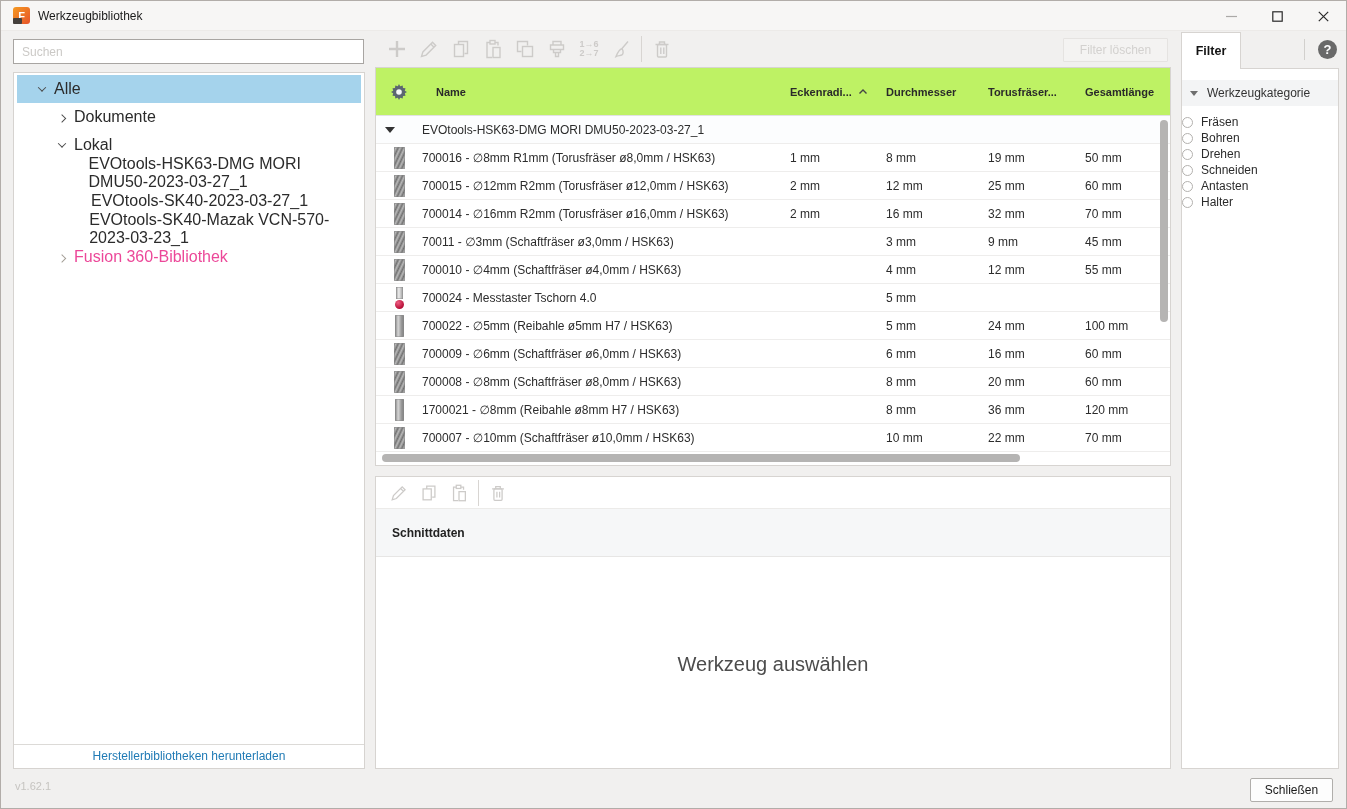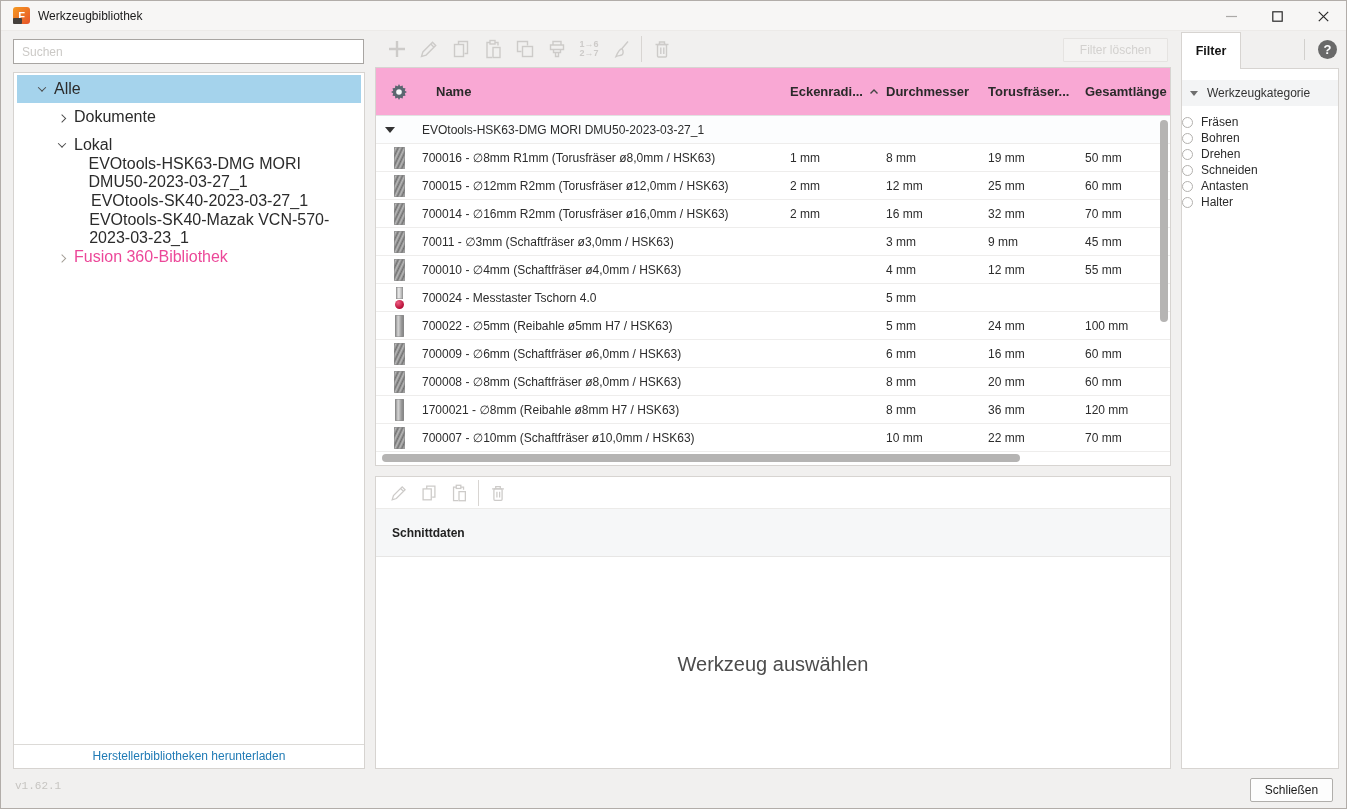--- a/index.html
+++ b/index.html
@@ -32,35 +32,35 @@
   .tree-item.selected{background:#a5d3ec;}
   .tree-item.muted{color:#ec4899;}
   .chev{width:9px;height:9px;margin-right:8px;display:flex;align-items:center;justify-content:center;}
   .chev::before{content:"";display:block;width:5px;height:5px;border-right:1.5px solid #4a4a4a;border-bottom:1.5px solid #4a4a4a;}
   .chev[data-chev="down"]::before{transform:rotate(45deg) translate(-1px,-1px);}
   .chev[data-chev="right"]::before{transform:rotate(-45deg) translate(-1px,1px);}
   .chev[data-chev="none"]{visibility:hidden;}
   .muted .chev::before{border-color:#a29d95;}
   .dl-link{position:absolute;left:0;bottom:0;right:0;height:24px;border-top:1px solid #dcdad7;
     text-align:center;line-height:23px;font-size:12px;color:#1f7ab5;cursor:pointer;}
-  .version{position:absolute;left:14px;top:779px;font-family:Liberation Mono, monospace;font-size:11px;color:#c6c4c1;}
+  .version{position:absolute;left:14px;top:779px;font-family:Liberation Sans, sans-serif;font-size:11px;color:#c6c4c1;}
 
   
   .toolbar-top{position:absolute;left:374px;top:30px;width:796px;height:36px;display:flex;align-items:center;padding-left:6px;}
   .tbtn{width:32px;height:26px;display:flex;align-items:center;justify-content:center;}
   .tbtn svg{stroke:#cdcbc9;fill:none;stroke-width:1.4;}
   .renum{display:flex;flex-direction:column;justify-content:center;color:#cdcbc9;font-size:9px;line-height:9px;font-weight:bold;width:32px;text-align:center;}
   .tsep{width:1px;height:26px;background:#d8d5d2;margin:0 4px;}
   .filter-clear{position:absolute;left:1062px;top:37px;width:105px;height:24px;border:1px solid #e5e3e1;
     background:#f4f3f2;color:#d3d1cf;font-size:12px;text-align:center;line-height:22px;border-radius:1px;}
 
   
   .table{position:absolute;left:374px;top:66px;width:796px;height:399px;background:#fff;border:1px solid #d7d4d1;}
   .tgrid{display:grid;grid-template-columns:46px 368px 96px 102px 97px 1fr;align-items:center;}
-  .thead{height:48px;background:#f9a8d4;border-bottom:1px solid #e2e2e2;font-size:13px;font-weight:bold;color:#2a2a2a;}
+  .thead{height:48px;background:#bef264;border-bottom:1px solid #e2e2e2;font-size:11px;font-weight:bold;color:#2a2a2a;}
   .thead .hname{padding-left:14px;}
   .hcell{display:flex;align-items:center;gap:6px;}
   .gearwrap{display:flex;justify-content:center;}
   .trow{height:28px;border-bottom:1px solid #eeedec;font-size:12px;color:#2c2c2c;background:#fff;}
   .trow.group{background:#fcfdfe;}
   .gtri{width:0;height:0;border-left:5px solid transparent;border-right:5px solid transparent;border-top:6px solid #333;margin-left:9px;}
   .toolicon{margin:0 auto;}
   .ti{display:block;}
   .ti[data-tool="endmill"]{width:11px;height:22px;border-radius:1px;
     background:repeating-linear-gradient(115deg,#6f6f6f 0px,#b9b9b9 2px,#787878 4px);box-shadow:inset 0 0 0 0.5px #8a8a8a;}

